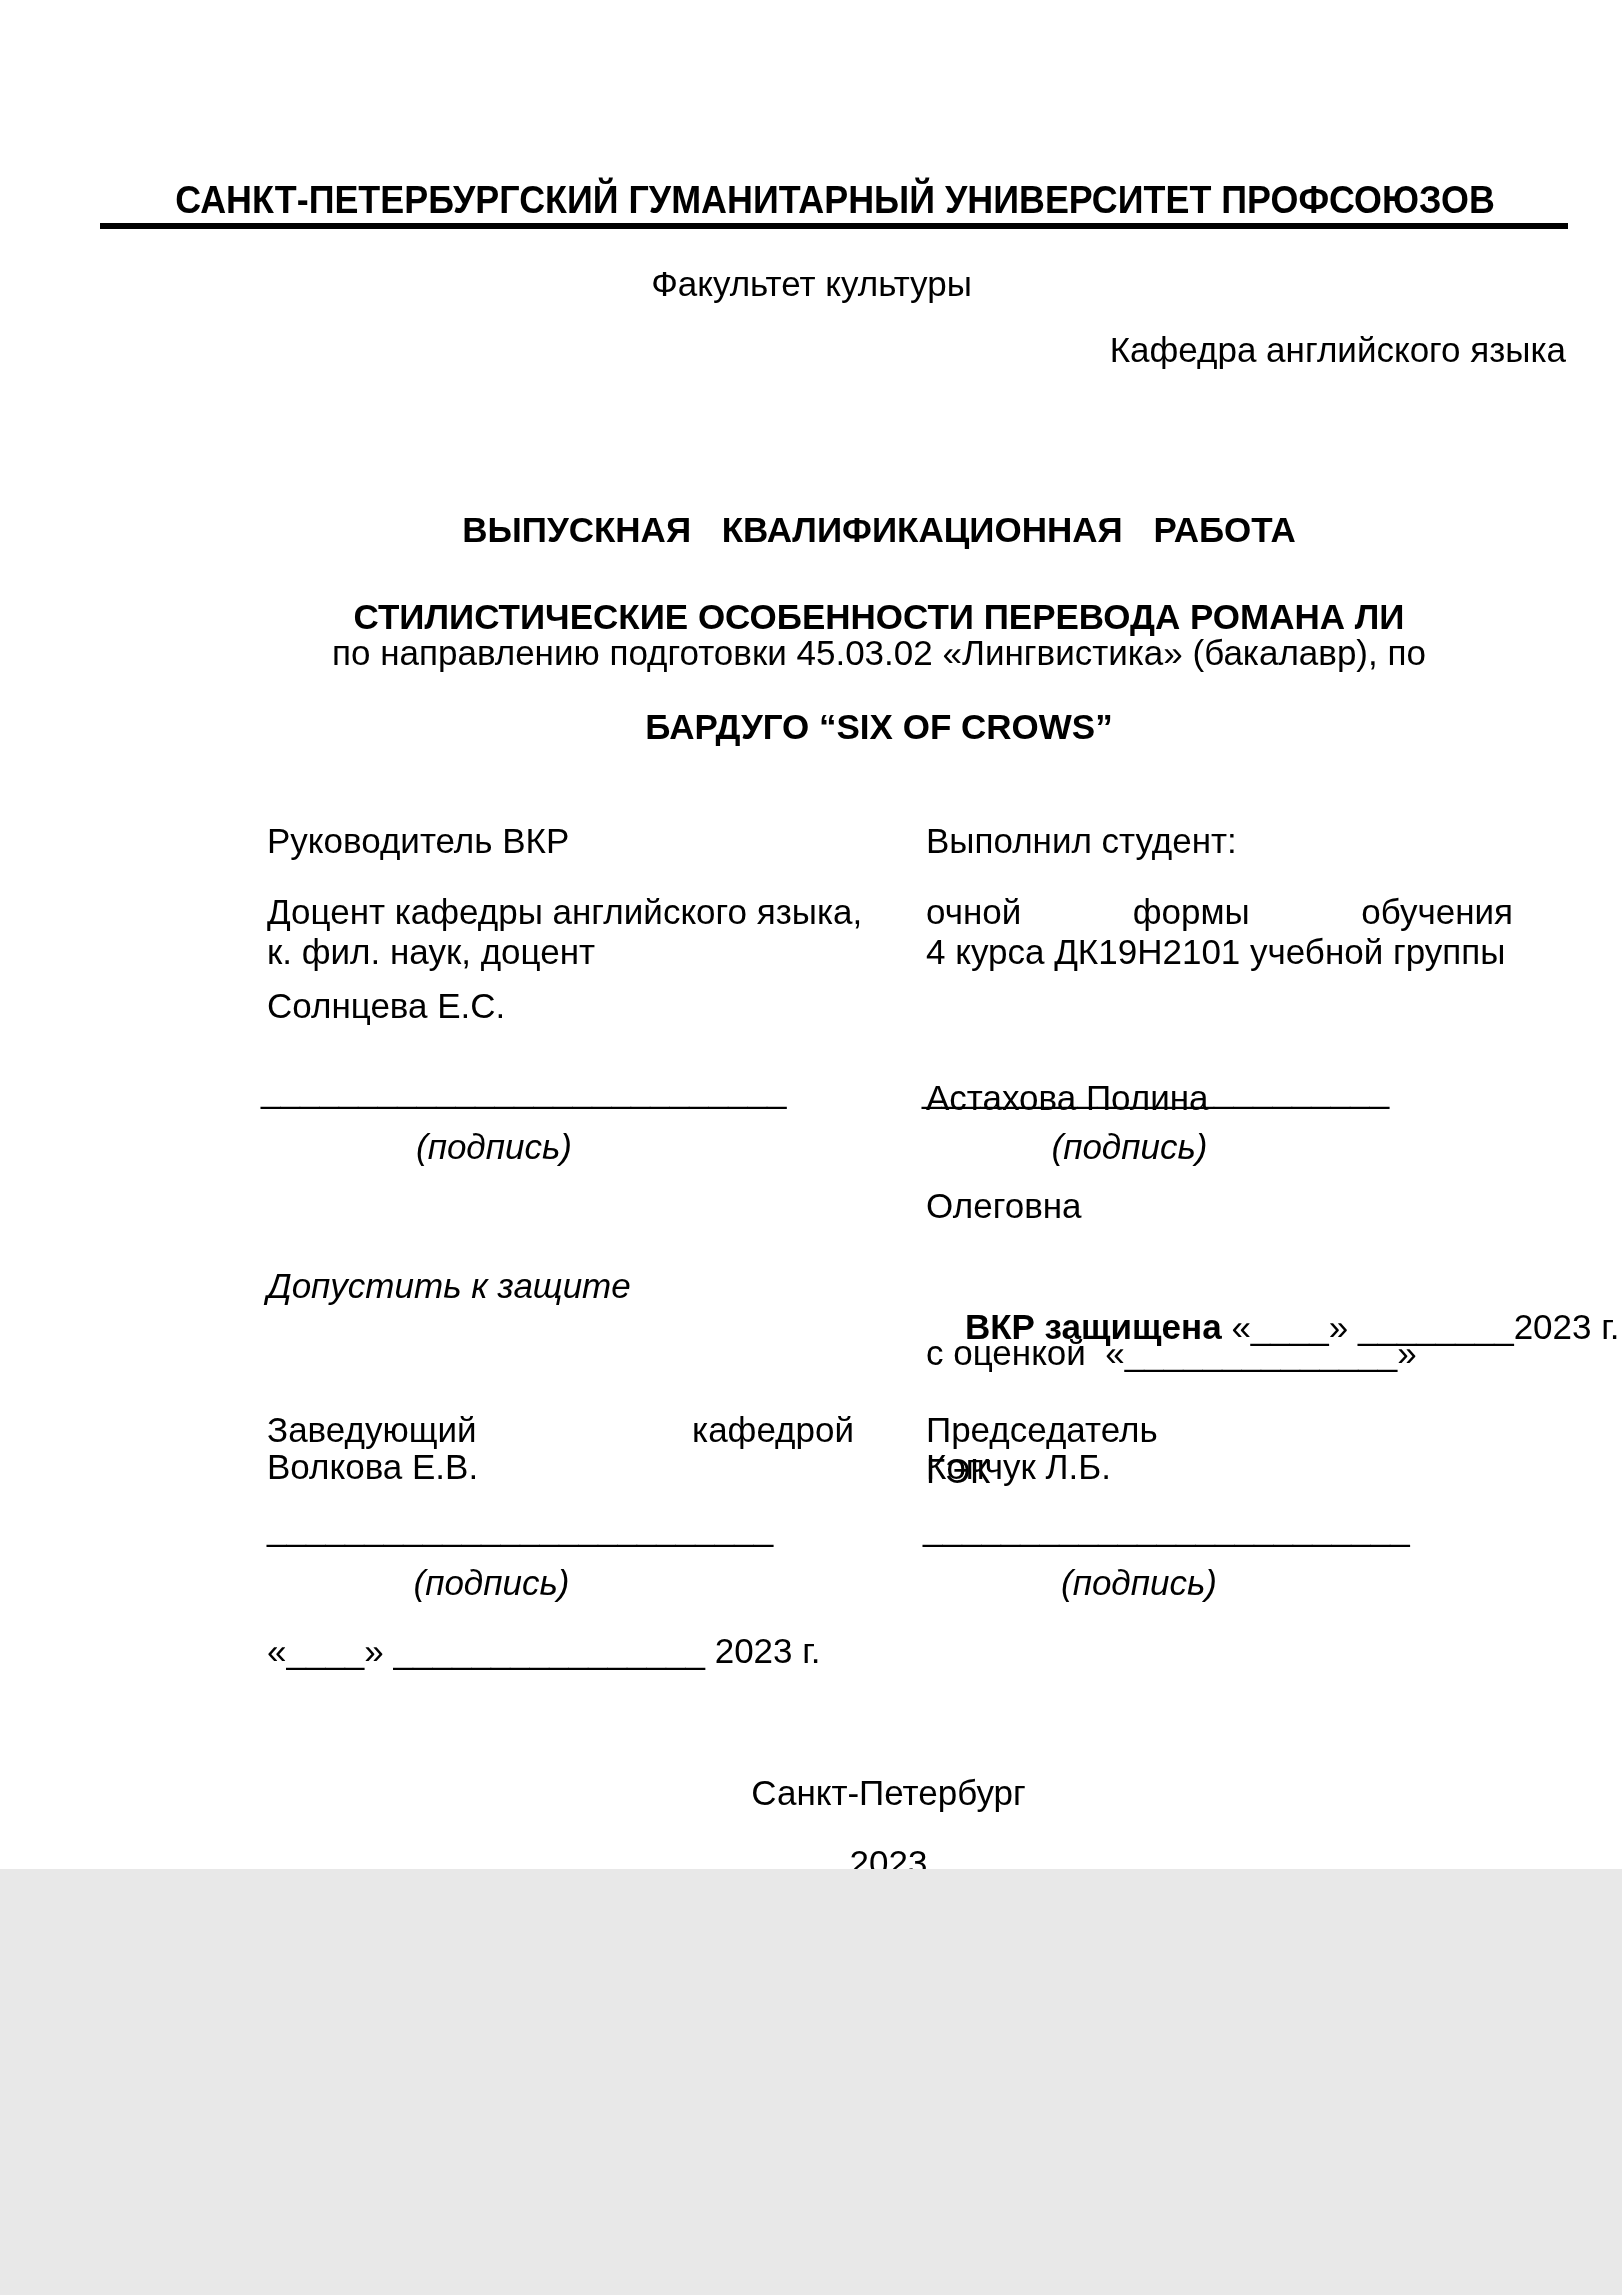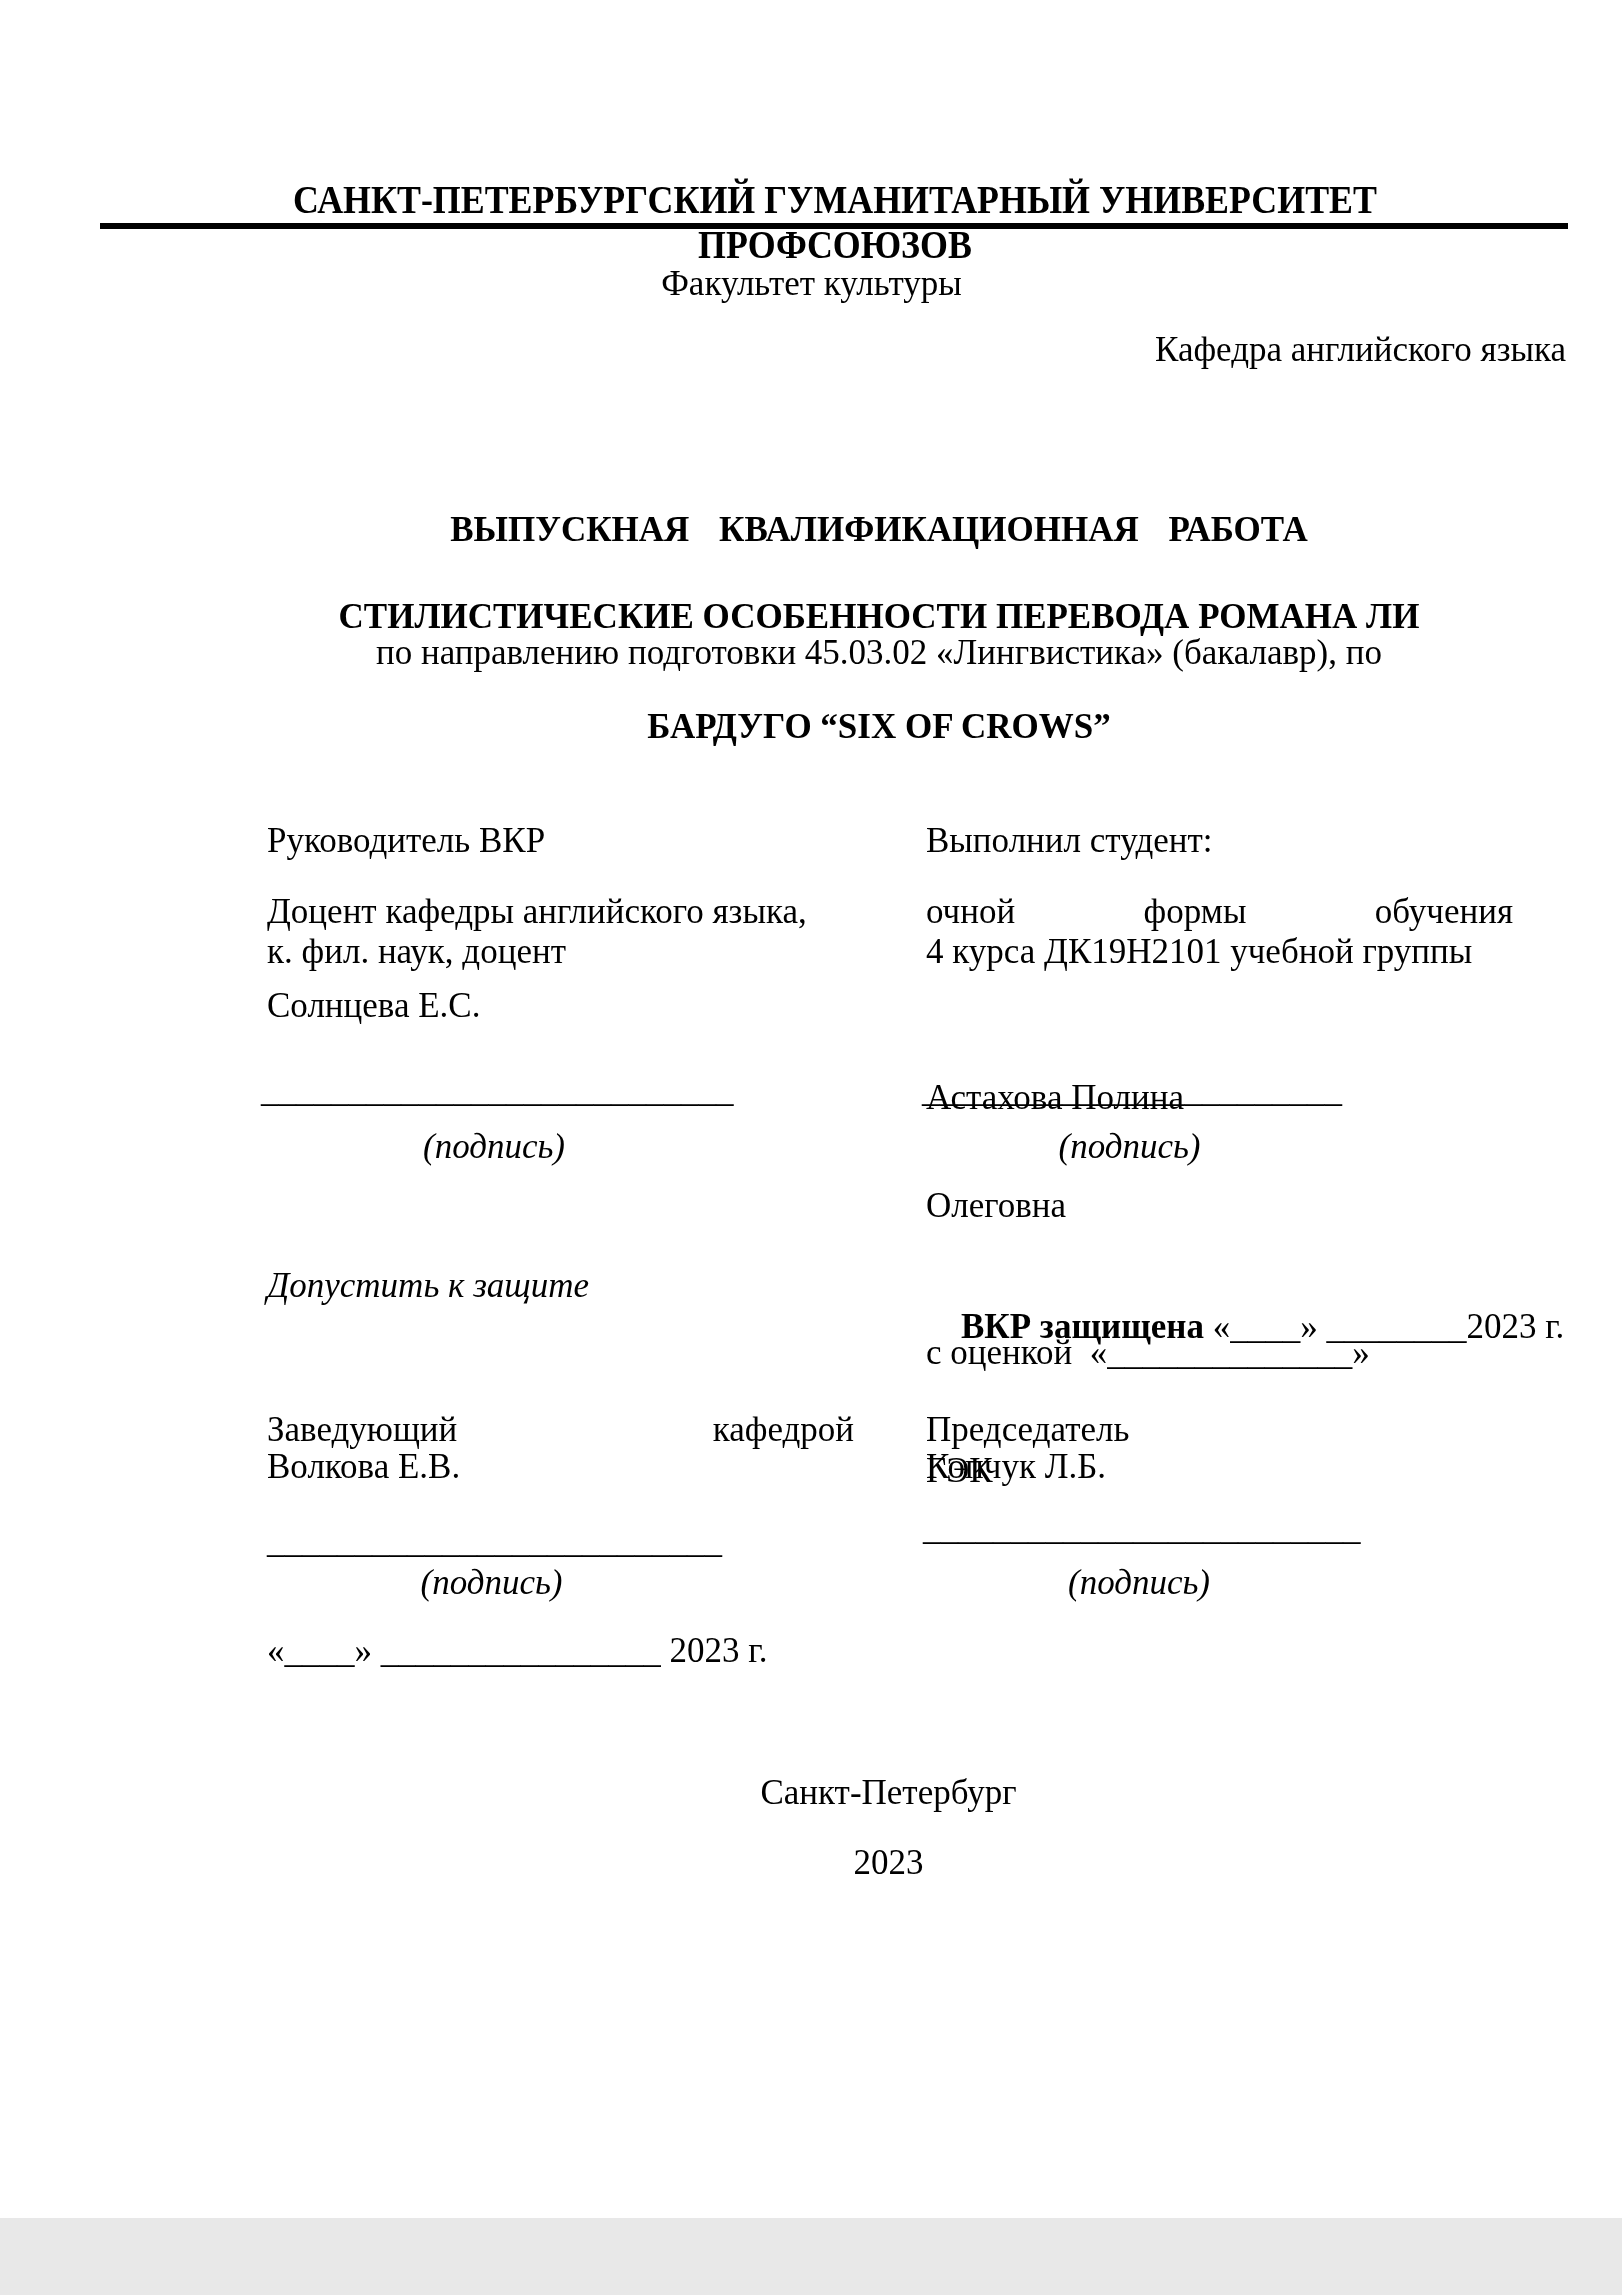--- a/index.html
+++ b/index.html
@@ -1,21 +1,21 @@
 <!DOCTYPE html>
 <html style="font-size:12.6px"><head>
 <meta charset="utf-8">
 <style>
   html,body{margin:0;padding:0;background:#e8e8e8;}
   .page{
     position:relative;
-    width:1623px;height:2218px;
+    width:1623px;height:1869px;
     background:#ffffff;
     margin:0 auto;
-    font-family:Liberation Serif, serif;
+    font-family:Liberation Sans, sans-serif;
     font-size:35px;
     color:#000;
     line-height:1.16;
     overflow:hidden;
   }
   .abs{position:absolute;white-space:pre-wrap;}
   .b{font-weight:bold;}
   .i{font-style:italic;}
   .ctr{text-align:center;}
   .rt{text-align:right;}
@@ -63,21 +63,21 @@
   <div class="abs tight" style="left:926px;top:1008px;">
     <div>Астахова Полина</div>
     <div>Олеговна</div>
   </div>
   <div class="abs" style="left:922px;top:1070px;">________________________</div>
   <div class="abs ctr i" style="left:922px;top:1127px;width:415px;">(подпись)</div>
 
   <div class="abs i" style="left:267px;top:1266px;">Допустить к защите</div>
   <div class="abs" style="left: 267px; top: 1410px; width: 587px; display: flex; justify-content: space-between;"><span>Заведующий</span><span>кафедрой</span></div>
   <div class="abs" style="left:267px;top:1447px;">Волкова Е.В.</div>
-  <div class="abs" style="left:267px;top:1508px;margin-top:13px;">__________________________</div>
+  <div class="abs" style="left:267px;top:1508px;">__________________________</div>
   <div class="abs ctr i" style="left:267px;top:1563px;width:449px;">(подпись)</div>
   <div class="abs" style="left:267px;top:1631px;">«____» ________________ 2023 г.</div>
 
   <div class="abs" style="left:926px;top:1266px;">
     <span class="b">ВКР защищена</span><span> «____» ________2023 г.</span>
   </div>
   <div class="abs" style="left:926px;top:1333px;">с оценкой  «______________»</div>
   <div class="abs" style="left: 926px; top: 1410px; width: 616px; display: flex; justify-content: space-between; flex-direction: column;"><span>Председатель</span><span>ГЭК</span></div>
   <div class="abs" style="left:926px;top:1447px;">Копчук Л.Б.</div>
   <div class="abs" style="left:923px;top:1508px;">_________________________</div>

